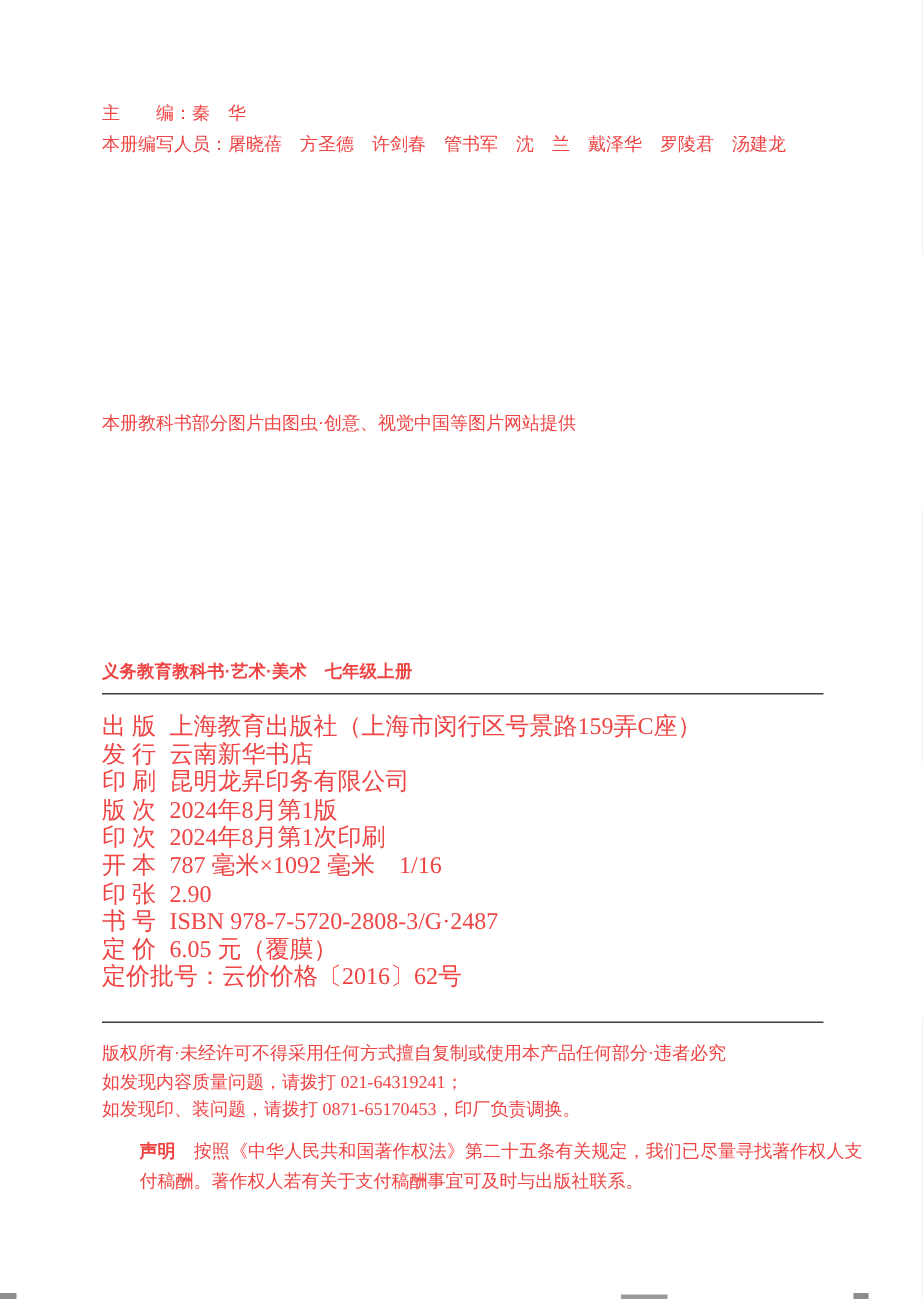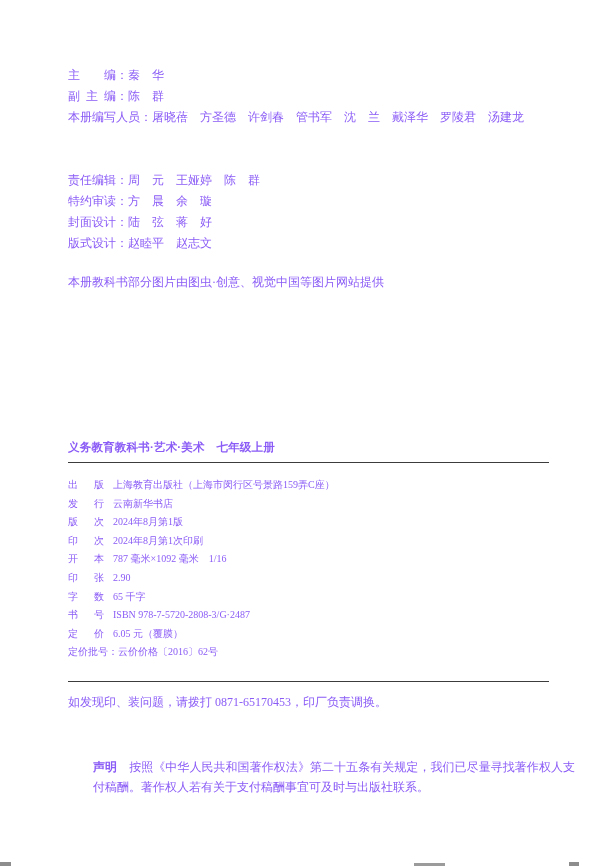--- a/index.html
+++ b/index.html
@@ -4,21 +4,21 @@
 <style>
   html, body { margin: 0; padding: 0; background: #e8e8e8; }
   .page {
     position: relative;
     width: 615px;
     height: 866px;
     background: #ffffff;
     margin: 0 auto;
     overflow: hidden;
     font-family: "Liberation Serif", "DejaVu Serif", serif;
-    color: #8b5cf6;
+    color: #ef4444;
   }
   .abs { position: absolute; }
   .block { left: 68px; }
 
   
   .editors-block   { top: 65px;  font-size: 12px; line-height: 21px; }
   .staff-block     { top: 170px; font-size: 12px; line-height: 21px; }
   .credit-line     { top: 272px; font-size: 12px; line-height: 21px; }
 
   
@@ -36,21 +36,21 @@
     top: 440px;
     font-family: "Liberation Sans", "DejaVu Sans", sans-serif;
     font-weight: 700;
     font-size: 11.5px;
     letter-spacing: 0.2px;
   }
   .rule { left: 68px; width: 481px; height: 1px; background: #3c3c3c; }
   .rule1 { top: 462px; }
   .rule2 { top: 681px; }
 
-  .pub-block { top: 476px; font-size: 10px; line-height: 18.6px; }
+  .pub-block { top: 476px; font-size: 16px; line-height: 18.6px; }
   .pub-row .pub-value { margin-left: 9px; }
   .pub-row.special .pub-value { margin-left: 0; margin-top: 34px; }
 
   .copyright-block { top: 693px; font-size: 12px; line-height: 18.6px; }
 
   .statement-block {
     top: 757px;
     width: 482px;
     font-size: 12px;
     line-height: 20px;
@@ -65,53 +65,48 @@
   .mark-mid   { left: 414px; top: 863px; width: 31px; height: 3px; background:#9b9b9b; }
   .mark-right { left: 569px; top: 862px; width: 10px; height: 4px; }
 </style>
 </head>
 <body>
 
 <div class="page">
 
   <div class="abs block editors-block">
     <div><span class="jlabel w4">主编</span><span>：秦　华</span></div>
-    <div><span class="jlabel w4">副主编</span><span>：陈　群</span></div>
     <div><span class="jlabel w4">本册编写人员</span><span>：屠晓蓓　方圣德　许剑春　管书军　沈　兰　戴泽华　罗陵君　汤建龙</span></div>
   </div>
 
-  <div class="abs block staff-block">
-    <div><span class="jlabel w4">责任编辑</span><span>：周　元　王娅婷　陈　群</span></div>
-    <div><span class="jlabel w4">特约审读</span><span>：方　晨　余　璇</span></div>
-    <div><span class="jlabel w4">封面设计</span><span>：陆　弦　蒋　好</span></div>
-    <div><span class="jlabel w4">版式设计</span><span>：赵睦平　赵志文</span></div>
-  </div>
 
   <div class="abs block book-title">义务教育教科书·艺术·美术　七年级上册</div>
 
   <div class="abs block credit-line">本册教科书部分图片由图虫·创意、视觉中国等图片网站提供</div>
 
   <div class="abs rule rule1"></div>
 
   <div class="abs block pub-block">
     <div class="pub-row"><span class="jlabel w3">出版</span><span class="pub-value">上海教育出版社（上海市闵行区号景路159弄C座）</span></div>
     <div class="pub-row"><span class="jlabel w3">发行</span><span class="pub-value">云南新华书店</span></div>
+    <div class="pub-row"><span class="jlabel w3">印刷</span><span class="pub-value">昆明龙昇印务有限公司</span></div>
     <div class="pub-row"><span class="jlabel w3">版次</span><span class="pub-value">2024年8月第1版</span></div>
     <div class="pub-row"><span class="jlabel w3">印次</span><span class="pub-value">2024年8月第1次印刷</span></div>
     <div class="pub-row"><span class="jlabel w3">开本</span><span class="pub-value">787 毫米×1092 毫米　1/16</span></div>
     <div class="pub-row"><span class="jlabel w3">印张</span><span class="pub-value">2.90</span></div>
-    <div class="pub-row"><span class="jlabel w3">字数</span><span class="pub-value">65 千字</span></div>
     <div class="pub-row"><span class="jlabel w3">书号</span><span class="pub-value">ISBN 978-7-5720-2808-3/G·2487</span></div>
     <div class="pub-row"><span class="jlabel w3">定价</span><span class="pub-value">6.05 元（覆膜）</span></div>
     <div class="pub-row special"><span>定价批号：</span><span class="pub-value">云价价格〔2016〕62号</span></div>
   </div>
 
   <div class="abs rule rule2"></div>
 
   <div class="abs block copyright-block">
+    <div>版权所有·未经许可不得采用任何方式擅自复制或使用本产品任何部分·违者必究</div>
+    <div>如发现内容质量问题，请拨打 021-64319241；</div>
     <div>如发现印、装问题，请拨打 0871-65170453，印厂负责调换。</div>
   </div>
 
   <div class="abs block statement-block">
     <b>声明</b><span>　按照《中华人民共和国著作权法》第二十五条有关规定，我们已尽量寻找著作权人支付稿酬。著作权人若有关于支付稿酬事宜可及时与出版社联系。</span>
   </div>
 
   <div class="abs scan-mark mark-left"></div>
   <div class="abs scan-mark mark-mid"></div>
   <div class="abs scan-mark mark-right"></div>

